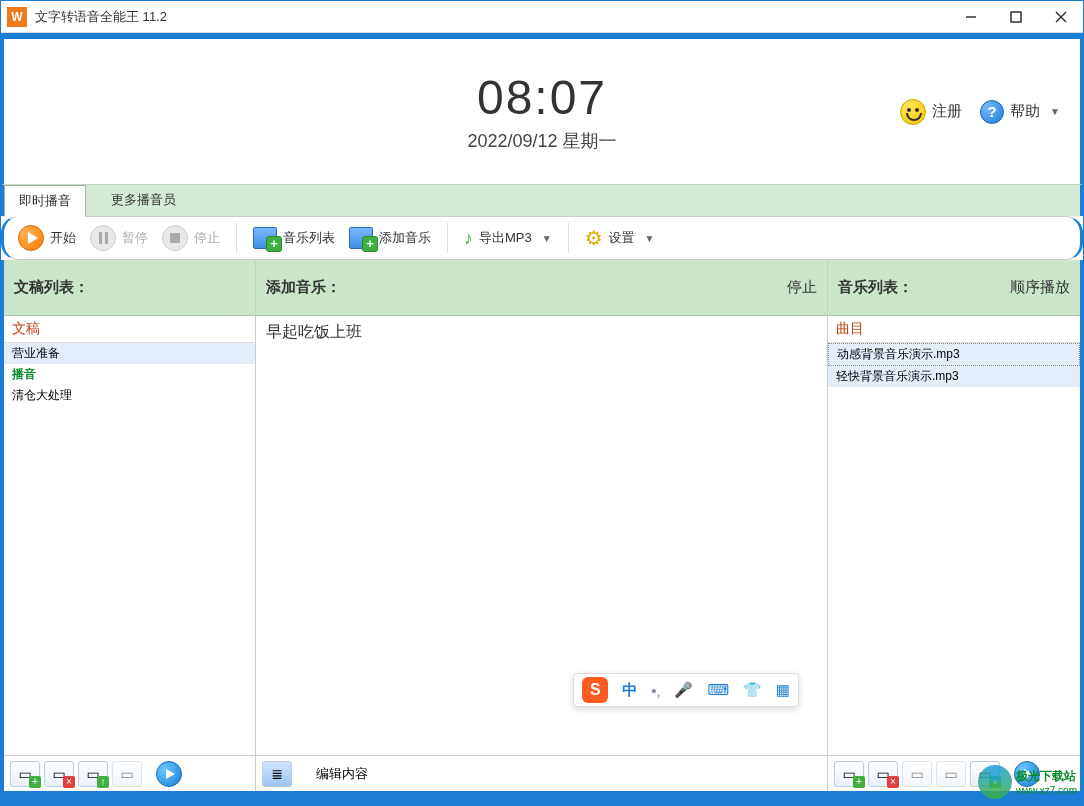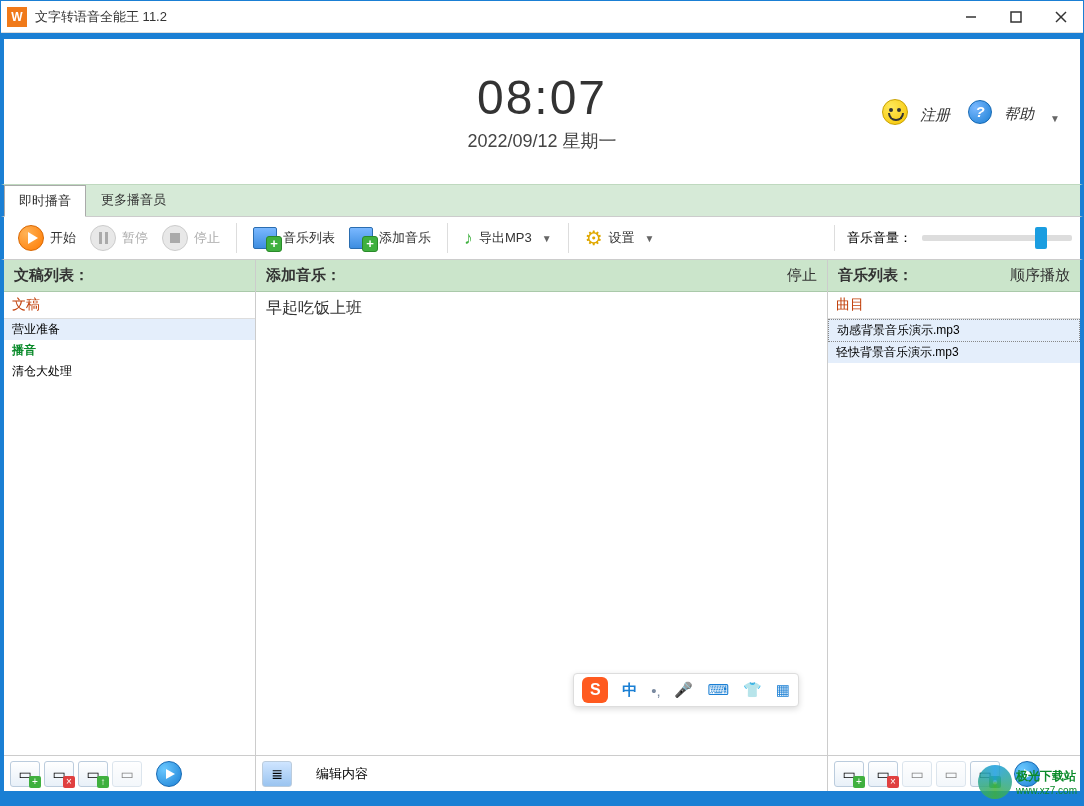--- a/index.html
+++ b/index.html
@@ -16,34 +16,34 @@
 
 
 .bluebar { height: 6px; background: #1a7fd4; }
 
 
 .header { height: 145px; background: #fff; display: flex; align-items: center; justify-content: center; position: relative; border-left: 3px solid #1a7fd4; border-right: 3px solid #1a7fd4;}
 .clock { text-align: center; }
 .clocktime { font-size: 48px; color: #333; font-weight: 500; letter-spacing: 2px; }
 .clockdate { font-size: 18px; color: #444; margin-top: 4px; }
 .header-right { position: absolute; right: 20px; top: 50%; transform: translateY(-50%); display: flex; align-items: center; gap: 18px; }
-.hdrbtn { display: flex; align-items: flex-end; gap: 12px; color: #333; font-size: 15px; cursor: pointer; font-style: italic; }
+.hdrbtn { display: flex; align-items: center; gap: 6px; color: #333; font-size: 15px; cursor: pointer; }
 .smiley { width: 26px; height: 26px; border-radius: 50%; background: radial-gradient(circle at 35% 30%, #ffe95a, #f5c300); position: relative; border:1px solid #c9a200;}
 .smiley::before { content: ''; position: absolute; width: 4px; height: 4px; background: #333; border-radius: 50%; top: 8px; left: 6px; box-shadow: 8px 0 #333; }
 .smiley::after { content: ''; position: absolute; width: 12px; height: 6px; border: 2px solid #333; border-top: none; border-radius: 0 0 12px 12px; top: 13px; left: 5px; }
 .helpico { width: 24px; height: 24px; border-radius: 50%; background: radial-gradient(circle at 30% 30%, #7ab8ff, #1a7fd4); color: #fff; display: flex; align-items: center; justify-content: center; font-weight: bold; border:1px solid #1568b3;}
 .drop { font-size: 10px; color: #666; margin-left: 4px; }
 
 
-.tabs { display: flex; align-items: flex-end; height: 32px; background: #d6ead7; border-top: 1px solid #bfd9bf; border-left:3px solid #1a7fd4; border-right:3px solid #1a7fd4;}
+.tabs { display: flex; align-items: flex-end; height: 32px; background: #d6ead7; border-top: 1px solid #bfd9bf; border-left:3px solid #1a7fd4; border-right:3px solid #1a7fd4;gap:10px;}
 .tab { padding: 6px 14px; color: #333; cursor: pointer; border: 1px solid transparent; }
 .tab.active { background: #fff; border: 1px solid #aaa; border-bottom: 1px solid #fff; position: relative; top: 1px; }
 
 
-.toolbar { height: 44px; background: #fff; border-top: 1px solid #ccc; border-bottom: 1px solid #ccc; display: flex; align-items: center; padding: 8px 8px; gap: 4px; border-left:3px solid #1a7fd4; border-right:3px solid #1a7fd4;}
+.toolbar { height: 44px; background: #fff; border-top: 1px solid #ccc; border-bottom: 1px solid #ccc; display: flex; align-items: center; padding: 8px 8px; gap: 4px; border-left:3px solid #1a7fd4; border-right:3px solid #1a7fd4;border-radius:17px;}
 .tgroup { display: flex; align-items: center; gap: 2px; }
 .tsep { width: 1px; height: 30px; background: #ddd; margin: 0 6px; }
 .tbtn { display: flex; align-items: center; gap: 6px; padding: 4px 6px; cursor: pointer; color: #333; border-radius: 2px; }
 .tbtn.disabled { color: #aaa; }
 .bico { width: 26px; height: 26px; border-radius: 50%; display: flex; align-items: center; justify-content: center; }
 .play { background: radial-gradient(circle at 30% 30%, #ffb357, #ff7a00); border:1px solid #d96600;}
 .play::after { content: ''; border-left: 10px solid #fff; border-top: 6px solid transparent; border-bottom: 6px solid transparent; margin-left: 3px; }
 .pause { background: #e8e8e8; border:1px solid #ccc;}
 .pause::after { content: ''; width: 3px; height: 12px; background: #aaa; box-shadow: 6px 0 #aaa; margin-right: 6px; }
 .stop { background: #e8e8e8; border:1px solid #ccc;}
@@ -56,21 +56,21 @@
 .slider { width: 150px; height: 6px; background: #ddd; position: relative; border-radius: 2px; }
 .slider .thumb { position: absolute; width: 12px; height: 22px; background: #1a9de0; top: -8px; left: 75%; border-radius: 2px; }
 
 
 .panelrow { display: flex; flex: 1; min-height: 0; border-left:3px solid #1a7fd4; border-right:3px solid #1a7fd4;}
 .panel { display: flex; flex-direction: column; border-right: 1px solid #ccc; }
 .panel:last-child { border-right: none; }
 .p1 { width: 252px; }
 .p2 { flex: 1; }
 .p3 { width: 252px; }
-.phead { height: 32px; background: #cbe5cb; display: flex; align-items: center; padding: 0 10px; font-weight: bold; color: #333; font-size: 15px; border-bottom: 1px solid #aac9aa; }
+.phead { height: 56px; background: #cbe5cb; display: flex; align-items: center; padding: 0 10px; font-weight: bold; color: #333; font-size: 15px; border-bottom: 1px solid #aac9aa; }
 .phead .rt { margin-left: auto; font-weight: normal; font-size: 15px; }
 
 .plist { flex: 1; overflow: auto; background: #fff; }
 .colhead { padding: 4px 8px; border-bottom: 1px solid #ddd; color: #c2410c; background: #fff; font-size: 14px; }
 .litem { padding: 2px 8px; font-size: 12px; cursor: pointer; }
 .litem.sel { background: #e4eefb; border: 1px dotted #888; }
 .litem.hov { background: #e4eefb; }
 .litem.green { color: #0a8a2a; font-weight: bold; }
 
 .content { flex: 1; padding: 6px 10px; font-size: 16px; color: #333; background: #fff; position: relative; }
@@ -182,26 +182,20 @@
         <span>导出MP3</span>
         <span class="drop">▼</span>
       </div>
     </div>
     <div class="tsep"></div>
     <div class="tgroup">
       <div class="tbtn">
         <span class="gearico">⚙</span>
         <span>设置</span>
         <span class="drop">▼</span>
-      </div>
-    </div>
-    <div class="toolbar-right">
-      <span>音乐音量：</span>
-      <div class="slider">
-        <div class="thumb"></div>
       </div>
     </div>
   </div>
 
   <div class="panelrow">
 
     <div class="panel p1">
       <div class="phead">
         <span>文稿列表：</span>
       </div>

